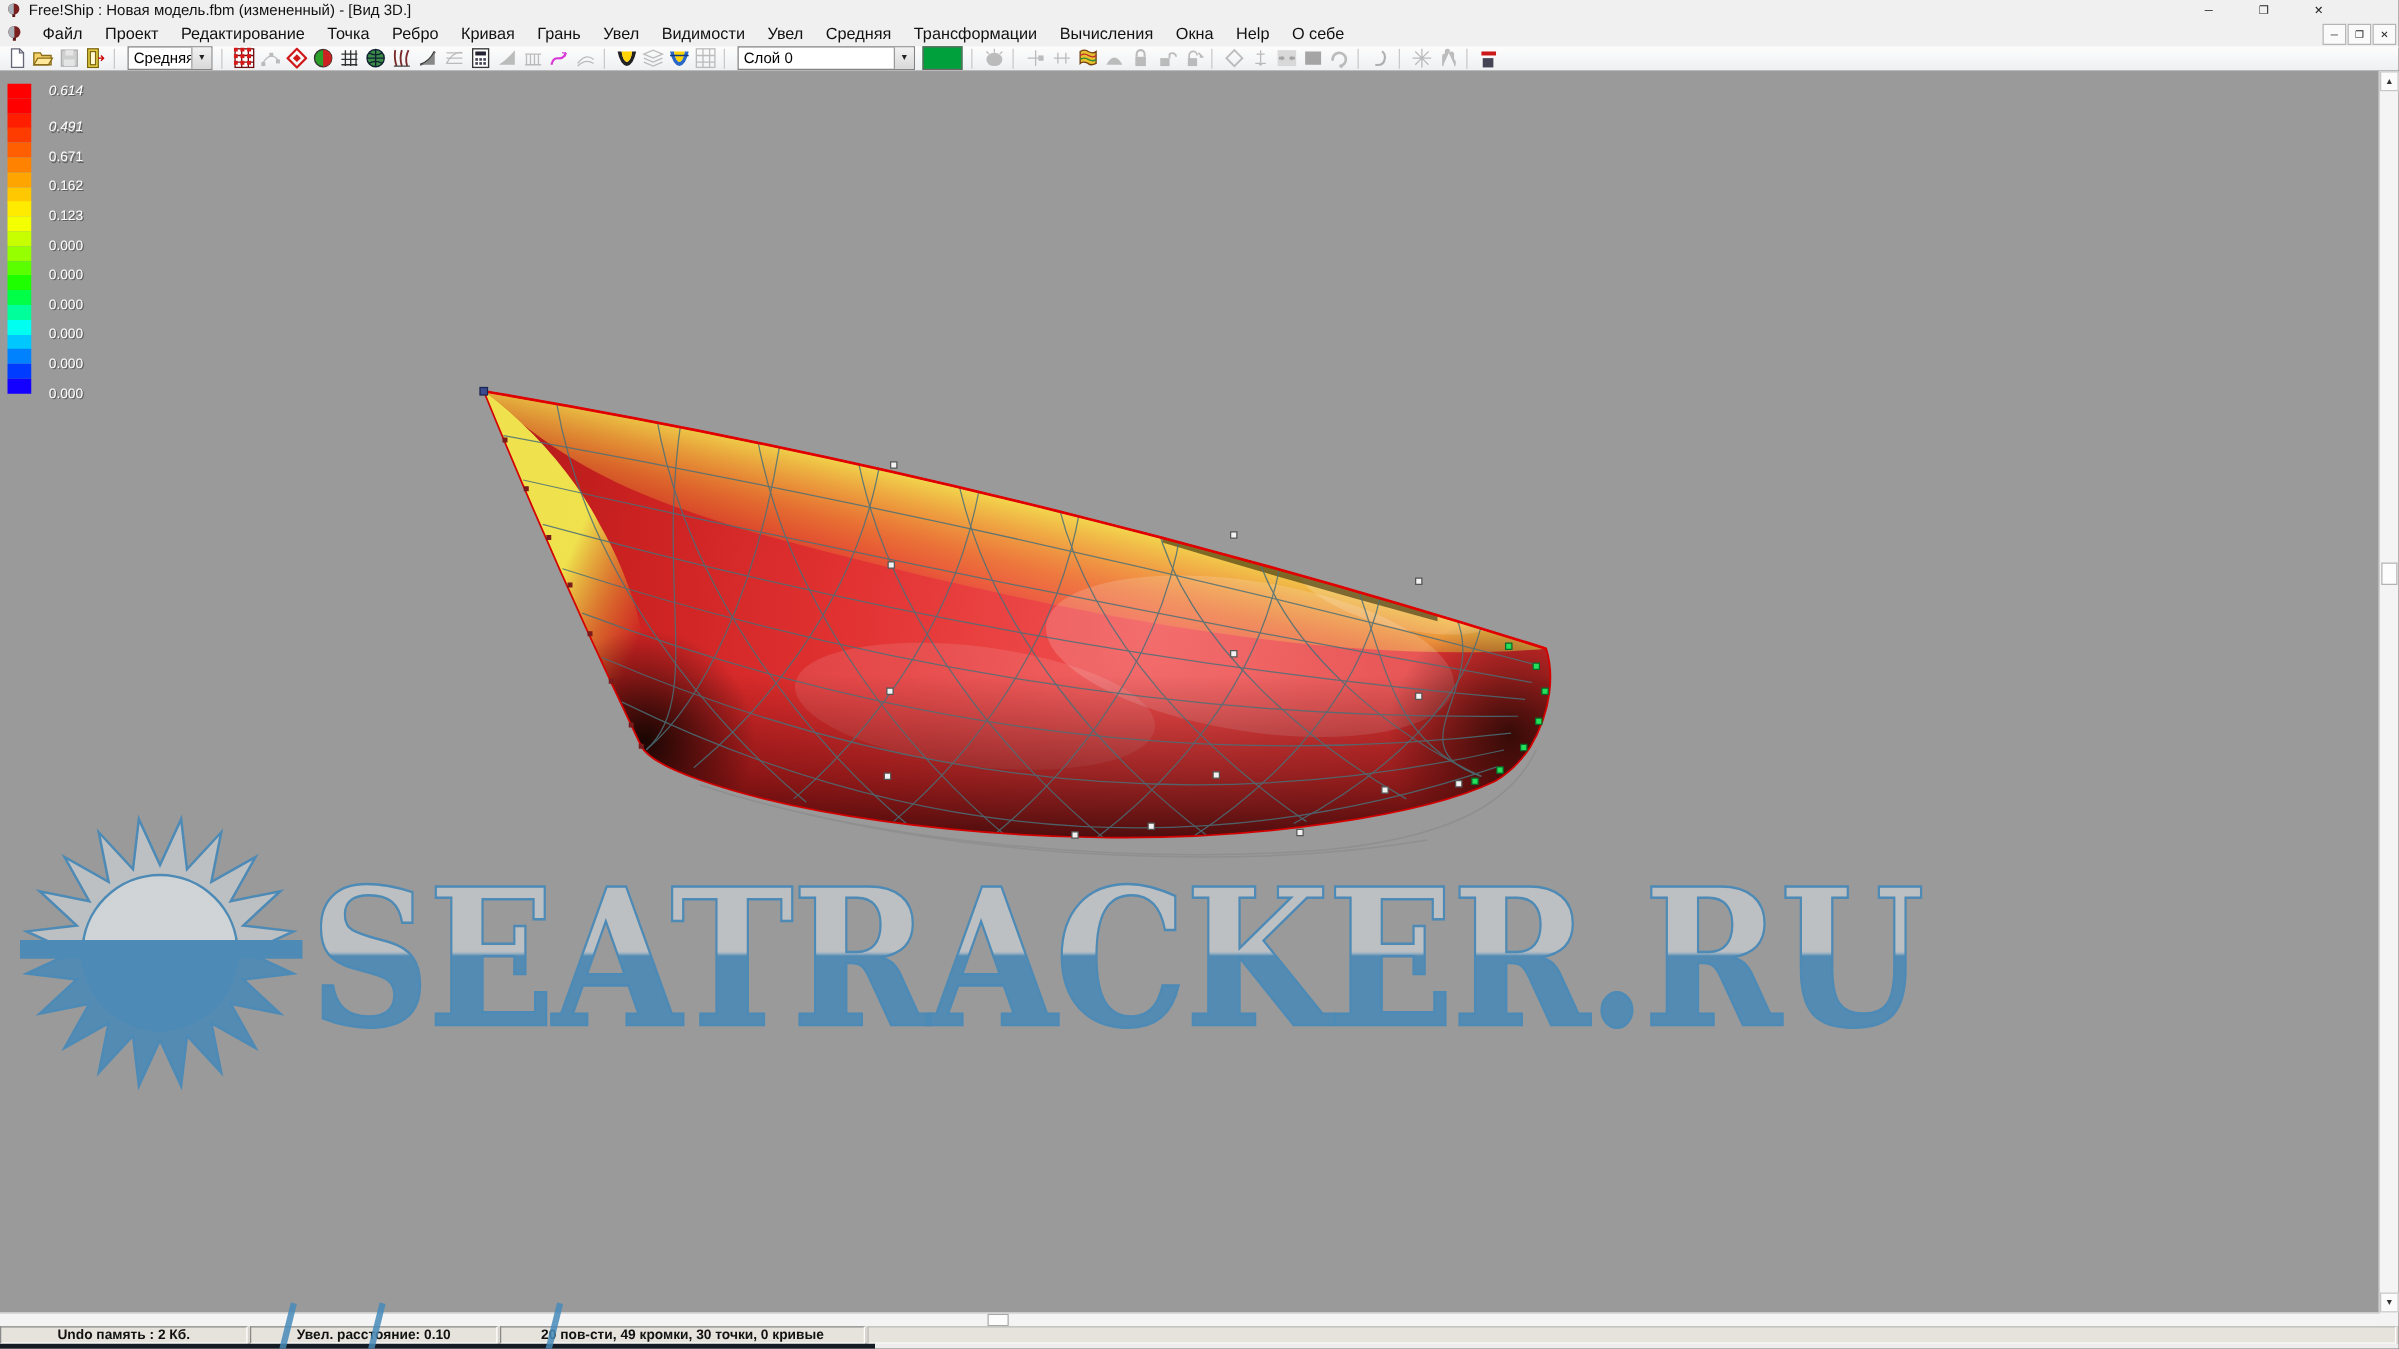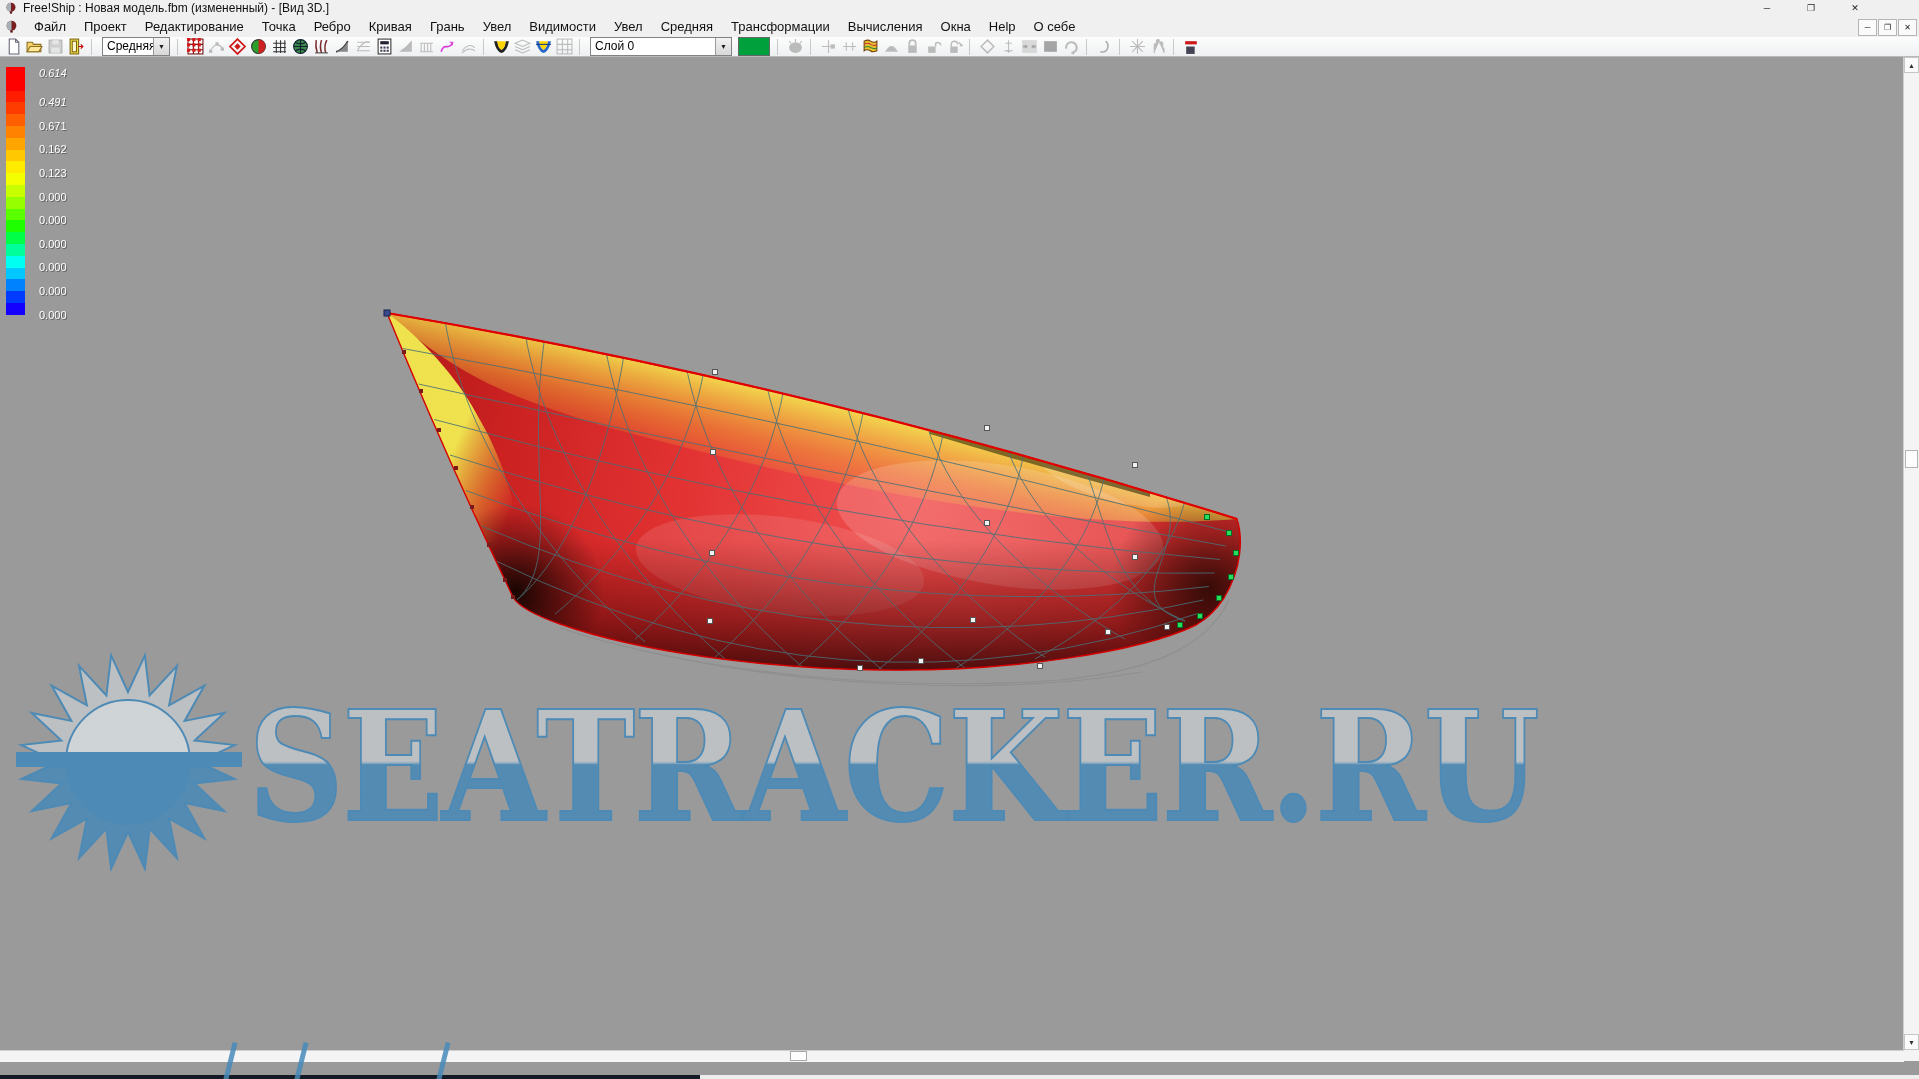--- a/index.html
+++ b/index.html
@@ -562,19 +562,25 @@
   <div class="vscroll">
     <div class="sbtn" style="top:0;">▲</div>
     <div class="vthumb"></div>
     <div class="sbtn" style="bottom:0;">▼</div>
   </div>
   <div class="hscroll">
     <div class="hthumb"></div>
   </div>
   <div class="corner"></div>
 
+  <div class="statusbar" id="statusbar">
+      <div class="spanel" style="width: 198px;">Undo память : 2 Кб.</div>
+      <div class="spanel" style="width: 198px;">Увел. расстояние: 0.10</div>
+      <div class="spanel" style="width: 292px;">20 пов-сти, 49 кромки, 30 точки, 0 кривые</div>
+      <div class="spanel" style="flex: 1 1 0%; border-color: rgb(187, 187, 187) rgb(255, 255, 255) rgb(255, 255, 255) rgb(187, 187, 187);"></div>
+    </div>
   <div class="strip-dark"></div>
   <div class="strip-light"></div>
 
   <div class="wstroke" style="left:228px;top:1042px;"></div>
   <div class="wstroke" style="left:299px;top:1042px;"></div>
   <div class="wstroke" style="left:441px;top:1042px;"></div>
 </div>
 
 </body></html>

